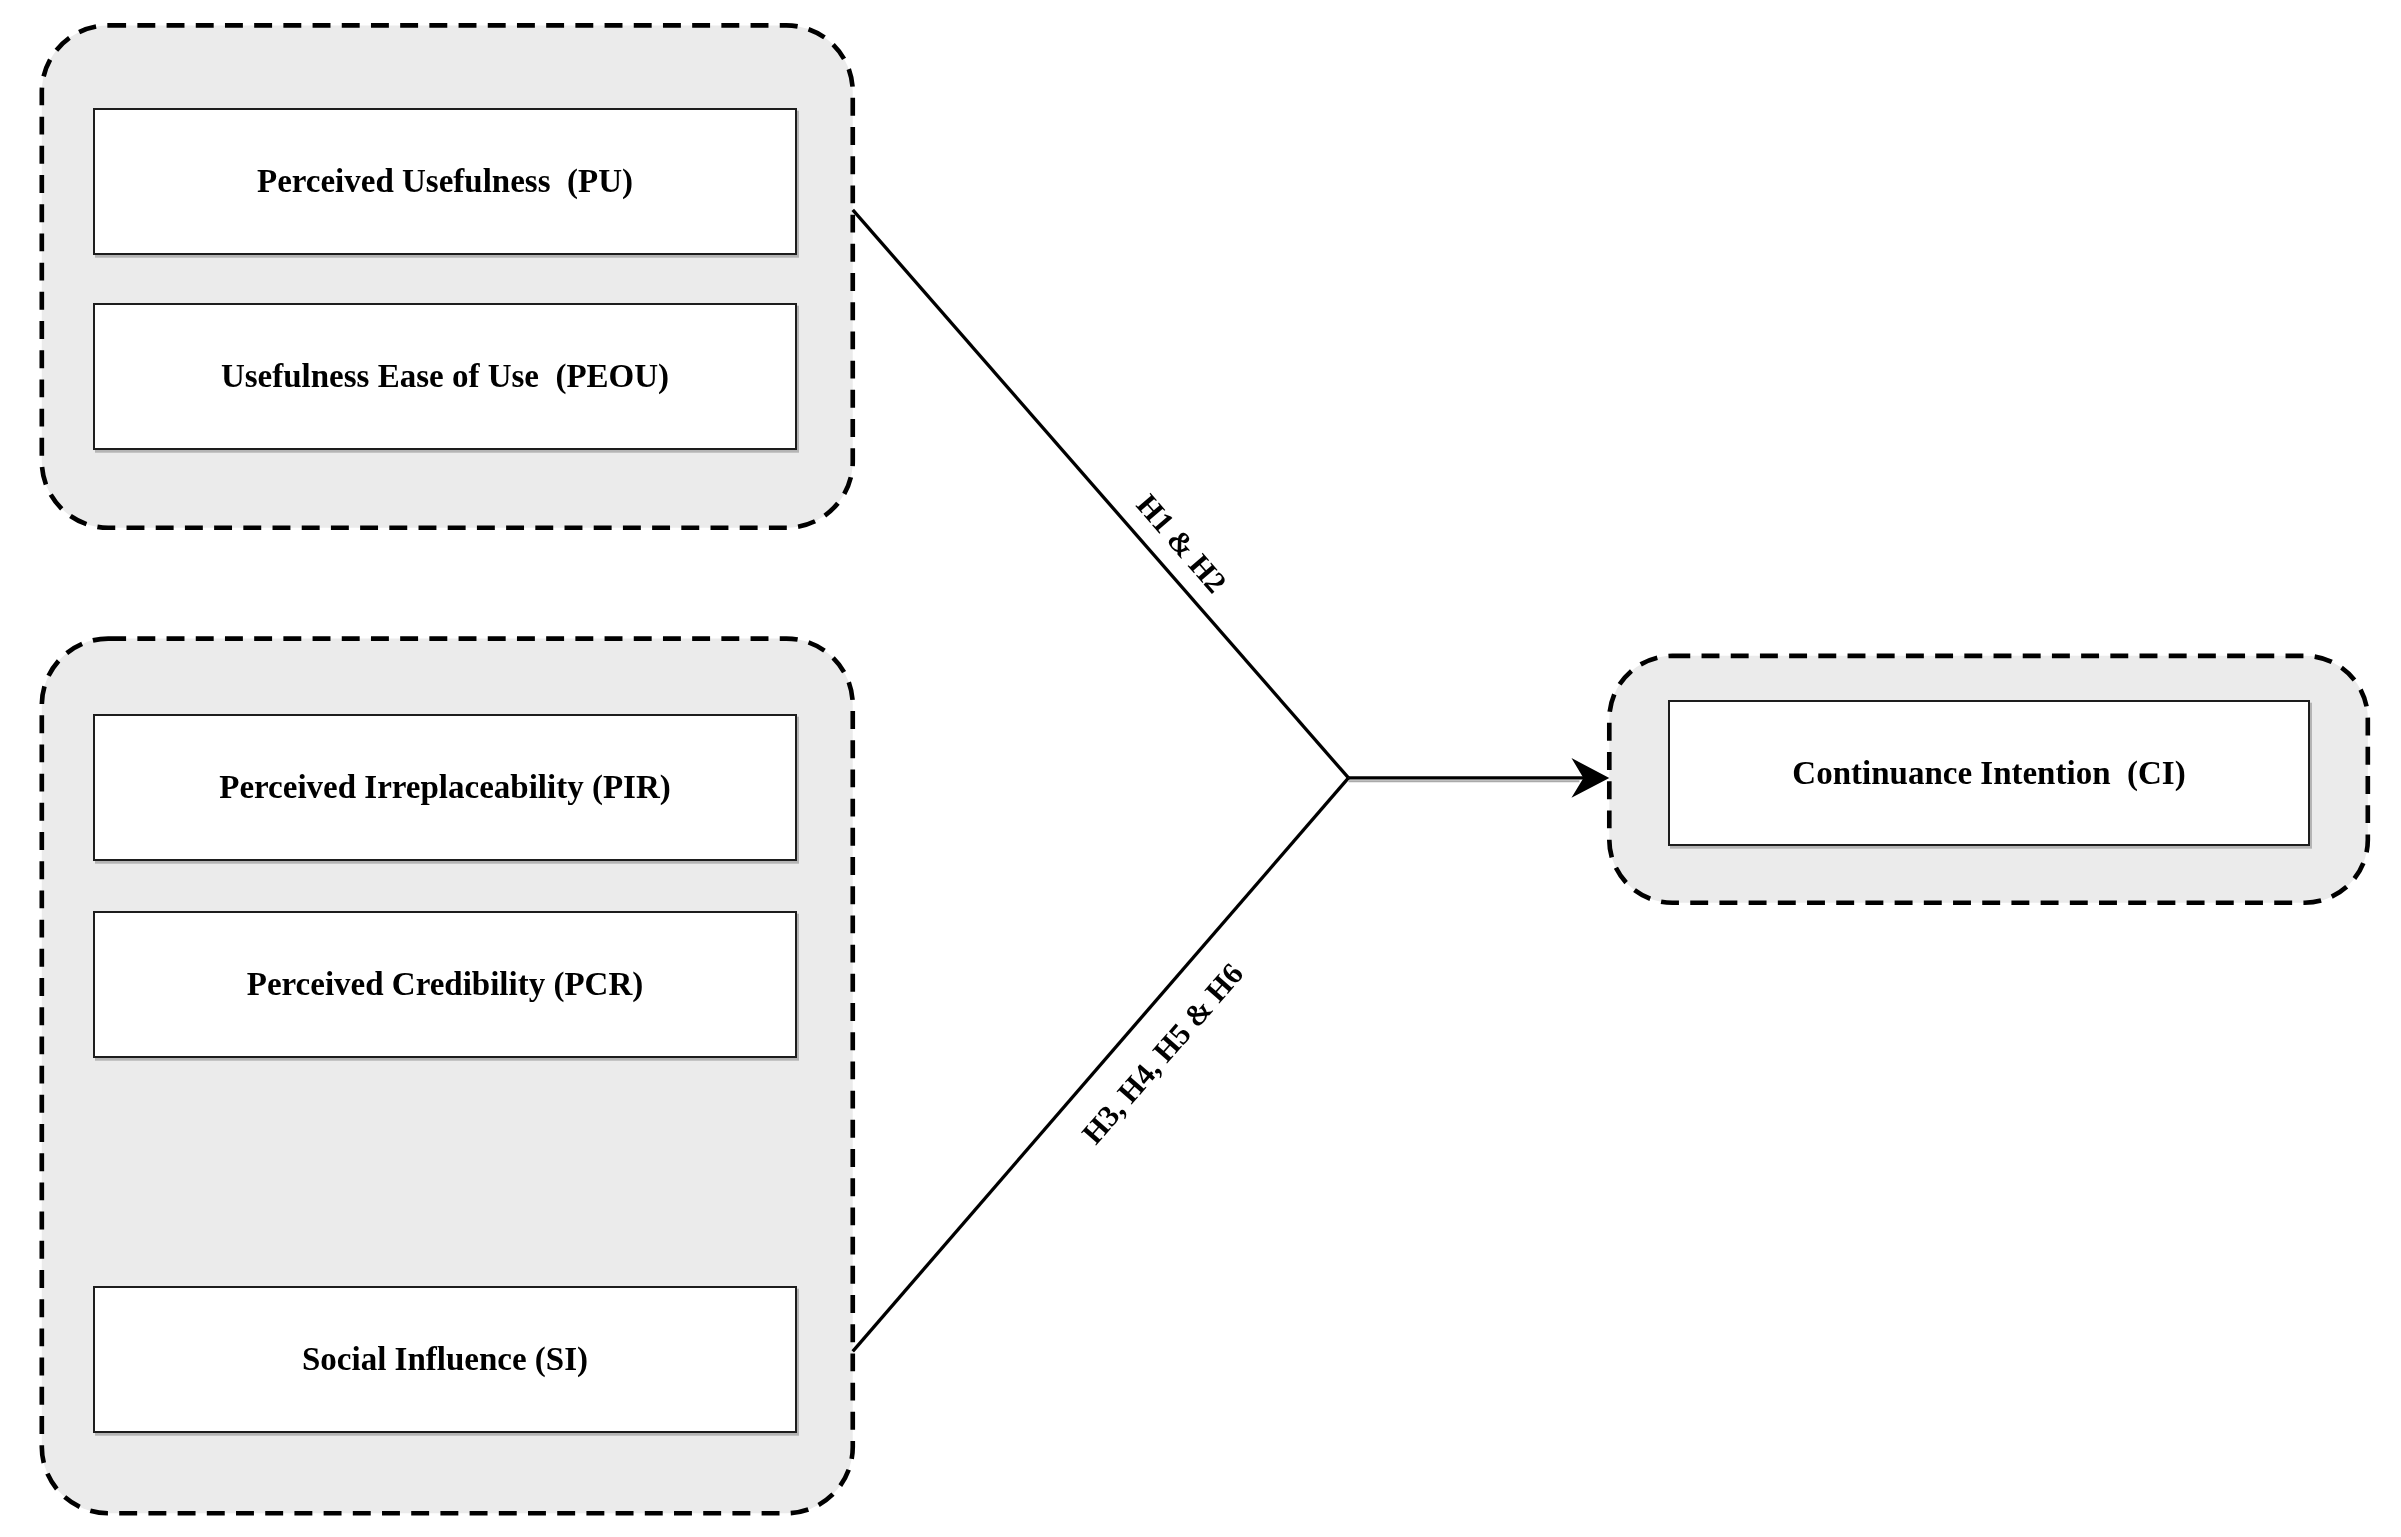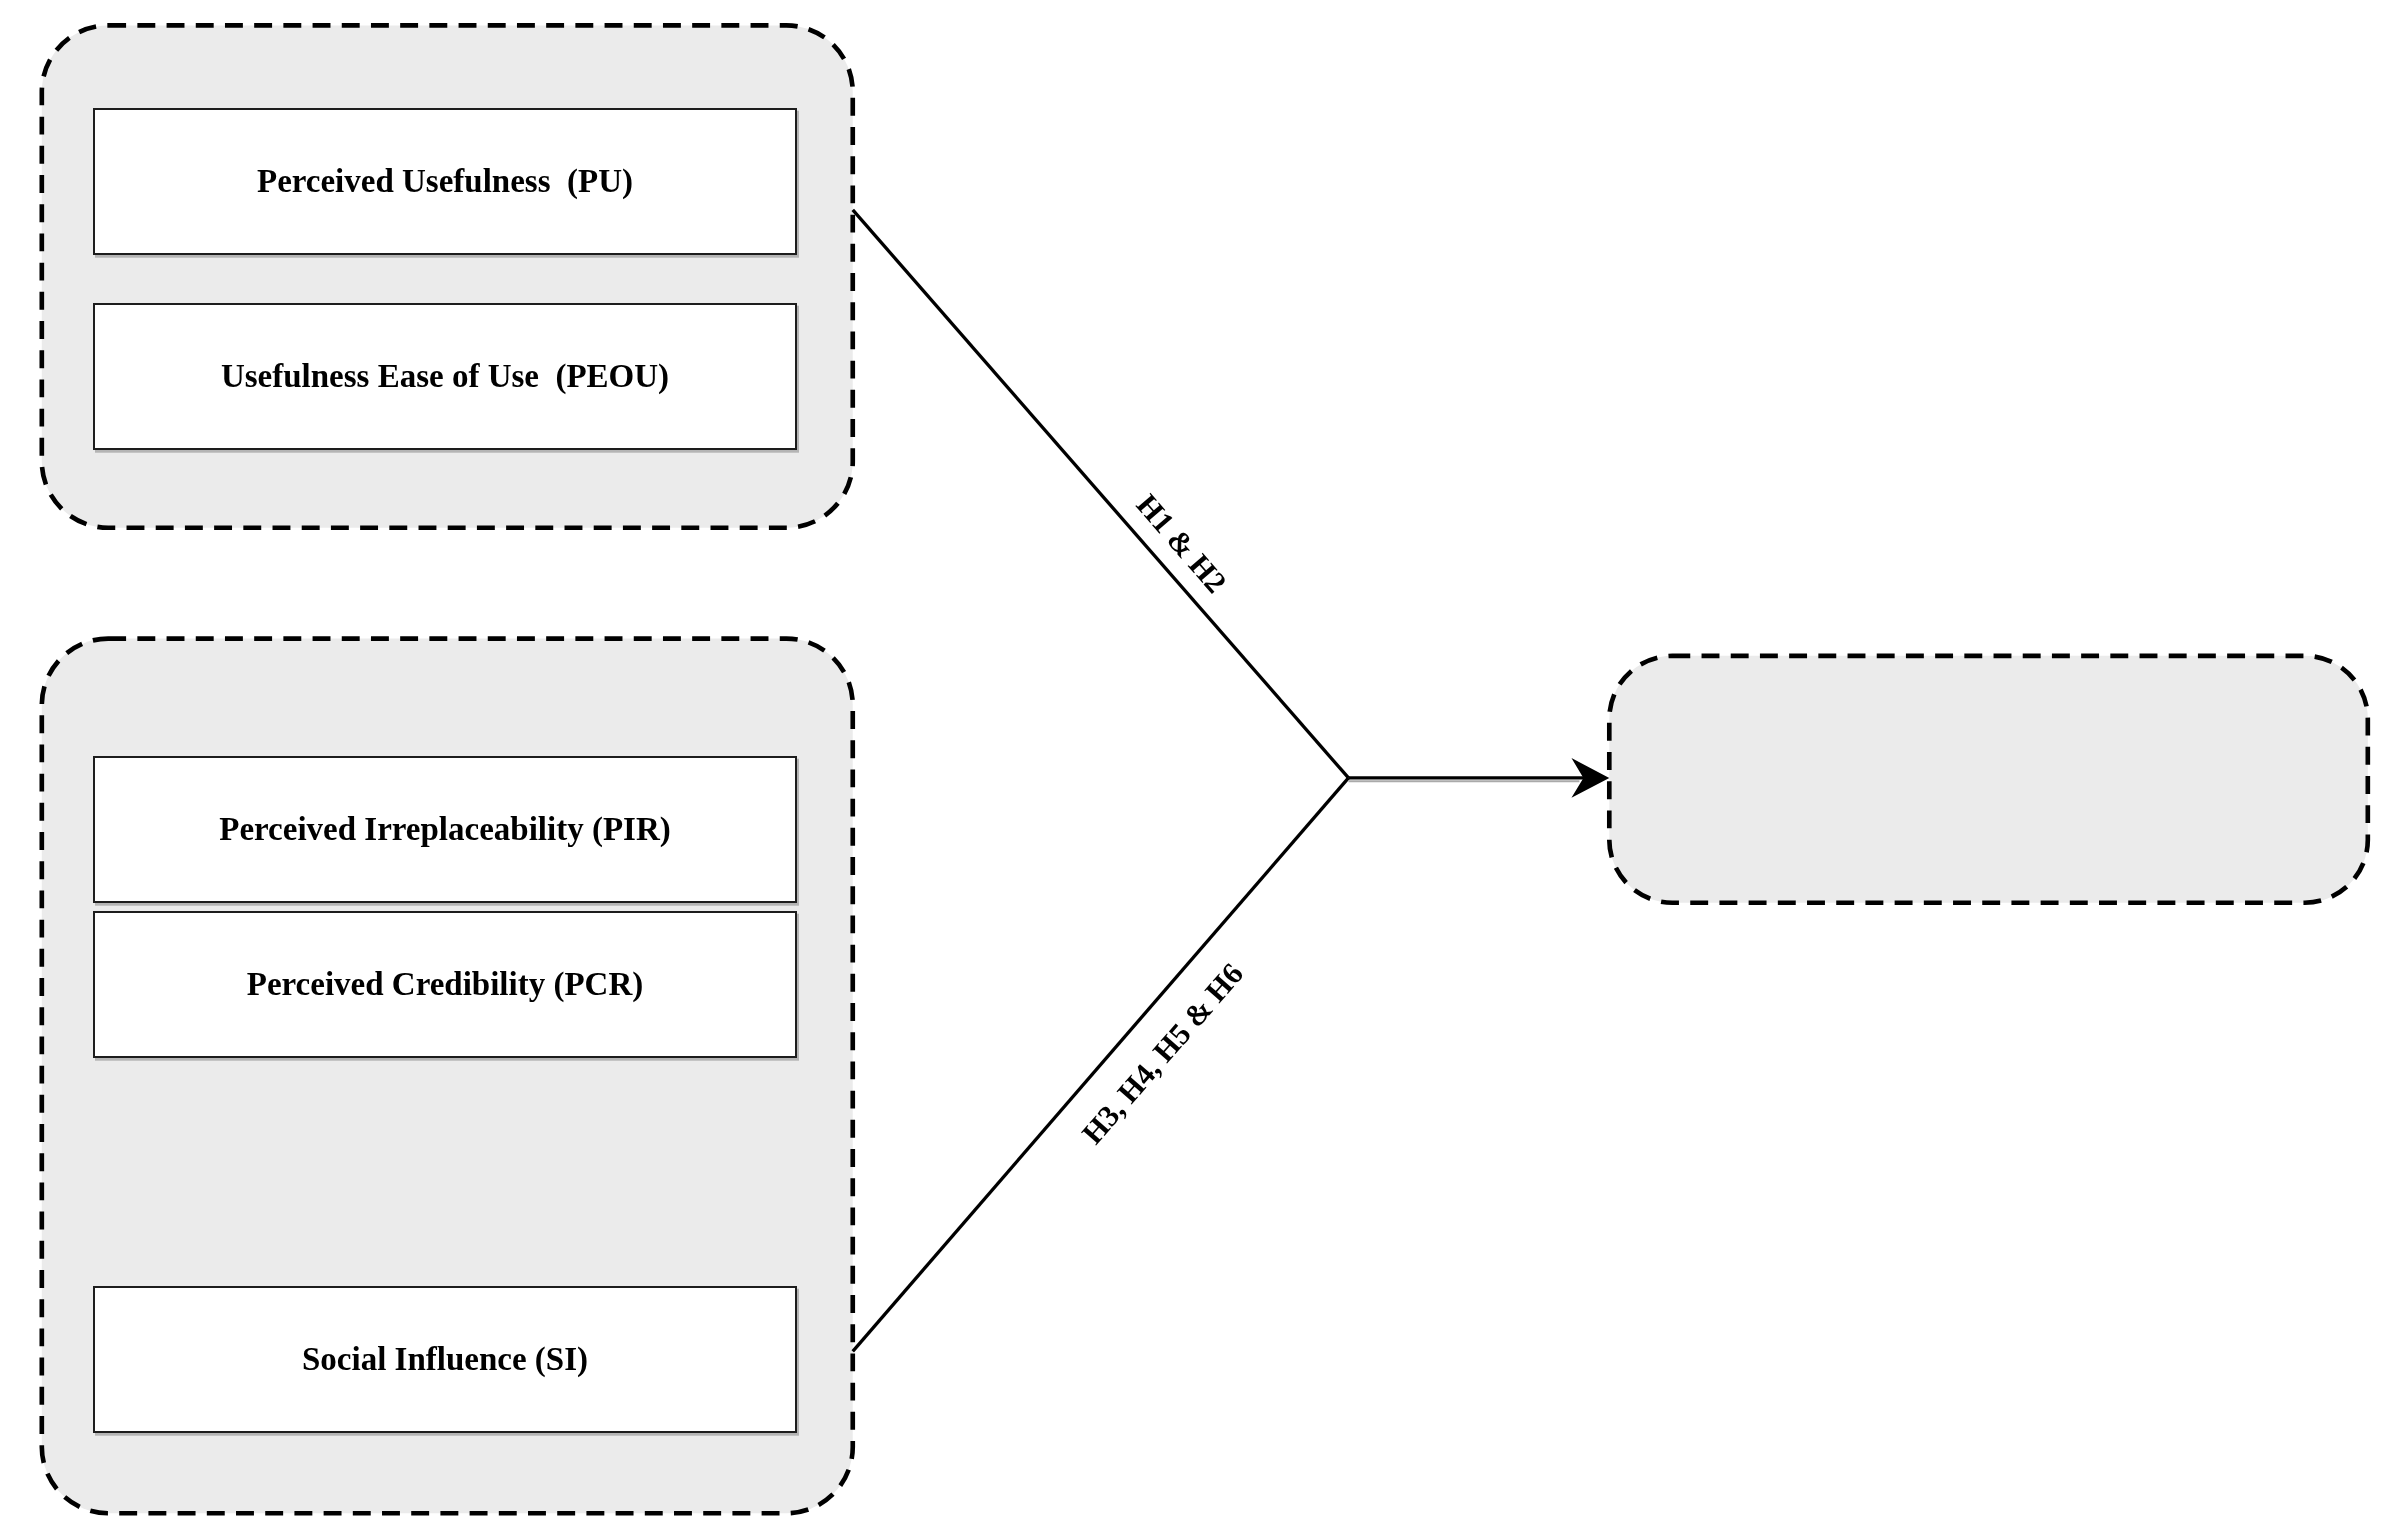--- a/index.html
+++ b/index.html
@@ -71,28 +71,31 @@
     <polygon points="2425,1172 2368,1142 2386,1172 2368,1202" fill="#000000"></polygon>
   </svg>
 
   <div class="construct-box box-left" style="top:108px;">
     <span>Perceived Usefulness  (PU)</span>
   </div>
   <div class="construct-box box-left" style="top:303px;">
     <span>Usefulness Ease of Use  (PEOU)</span>
   </div>
 
-  <div class="construct-box box-left" style="top:756px;">
+  <div class="construct-box box-left" style="top:714px;">
     <span>Perceived Irreplaceability (PIR)</span>
   </div>
   <div class="construct-box box-left" style="top:911px;align-items:center;">
     <span>Perceived Credibility (PCR)</span>
   </div>
   <div class="construct-box box-left" style="top:1286px;">
     <span>Social Influence (SI)</span>
   </div>
 
+  <div class="construct-box" style="left:1668px; top:700px; width:642px; height:146px;">
+    <span>Continuance Intention  (CI)</span>
+  </div>
 
   <div class="arrow-label" id="label-h1h2">H1 &amp; H2</div>
   <div class="arrow-label" id="label-h3h6">H3, H4, H5 &amp; H6</div>
 
 </div>
 
 
 </body></html>

